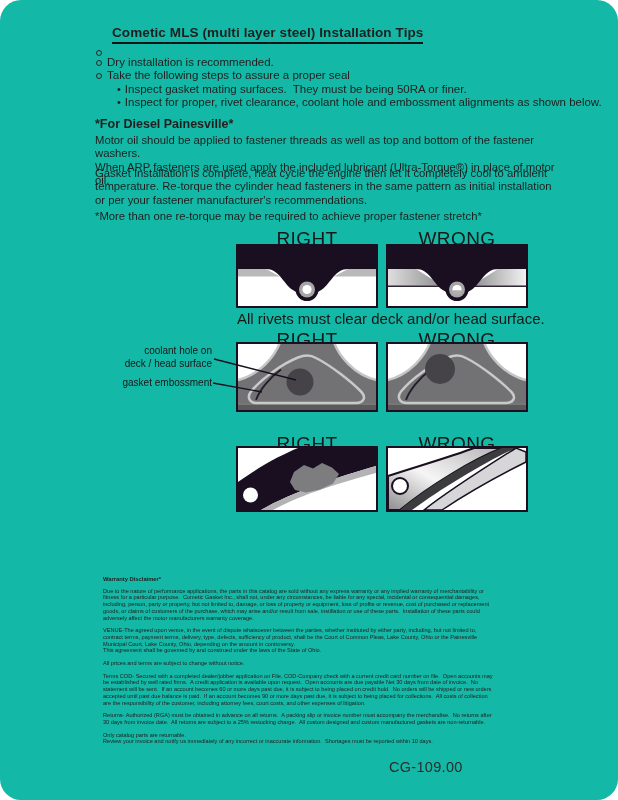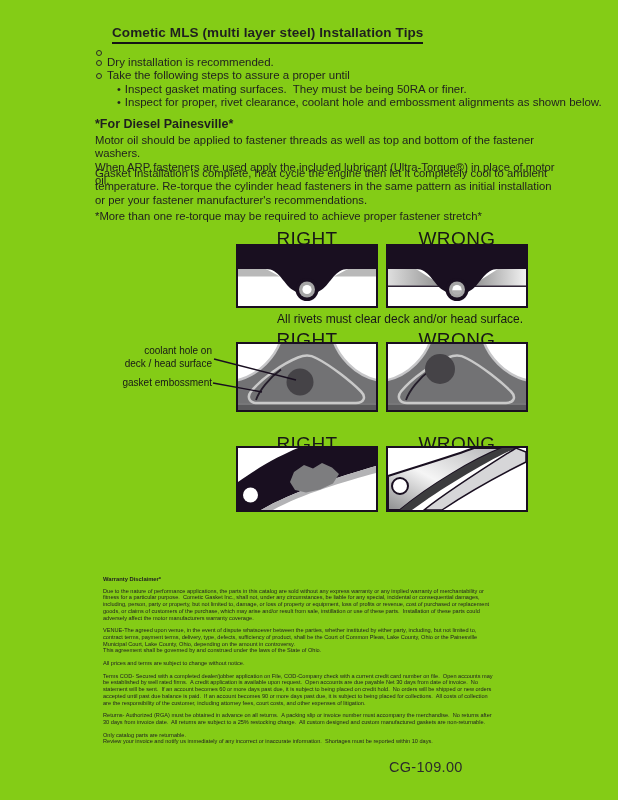--- a/index.html
+++ b/index.html
@@ -1,17 +1,17 @@
 <!DOCTYPE html>
 <html><head>
 <meta charset="utf-8">
 <style>
   html,body{margin:0;padding:0;background:#ffffff;}
-  #page{position:relative;width:618px;height:800px;background:#84cc16;overflow:hidden;
-        font-family:"Liberation Sans", sans-serif;color:#1f1f1f;}
+  #page{position:relative;width:618px;height:800px;background:#14b8a6;overflow:hidden;
+        font-family:"Liberation Sans", sans-serif;color:#1f1f1f;border-radius:21px;}
   .abs{position:absolute;}
   .pre{white-space:pre;}
   .preline{white-space:pre-line;}
 
   
   .title{font-size:13.5px;font-weight:bold;letter-spacing:.1px;
          border-bottom:2px solid #151515;padding-bottom:2px;display:inline-block;}
 
   
   .tips{font-size:11.5px;line-height:13.3px;}
@@ -20,21 +20,21 @@
          margin:4px 5px 0 1px;}
   .dot-f{flex:0 0 auto;font-size:11px;margin:0 4px 0 0;line-height:13.3px;}
   .sub{margin-left:22px;}
 
   
   .h2{font-size:12.5px;font-weight:bold;}
   .body{font-size:11.3px;line-height:13.4px;}
 
   
   .dlabel{font-size:19px;letter-spacing:.4px;text-align:center;width:142px;color:#171717;}
-  .dcap{font-size:12px;line-height:12.5px;color:#171717;margin-left:40px;}
+  .dcap{font-size:15px;line-height:12.5px;color:#171717;}
   .callout{font-size:10px;line-height:12.5px;text-align:right;color:#171717;}
   .dbox{display:block;}
 
   
   .legal{font-size:5.6px;line-height:6.7px;color:#222;}
   .legal .lp{margin:0 0 6px 0;}
   .legal .lh{font-weight:bold;margin:0 0 5px 0;font-size:5.8px;}
 
   .pagecode{font-size:14.5px;letter-spacing:.3px;color:#2b2b2b;text-align:center;}
   svg{display:block;}
@@ -51,21 +51,21 @@
   <div class="abs tips" style="left:95px;top:46px;width:460px;">
     <div class="brow">
       <span class="dot-o"></span>
     </div>
     <div class="brow">
       <span class="dot-o"></span>
       <span class="pre">Dry installation is recommended.</span>
     </div>
     <div class="brow">
       <span class="dot-o"></span>
-      <span class="pre">Take the following steps to assure a proper until</span>
+      <span class="pre">Take the following steps to assure a proper seal</span>
     </div>
     <div class="brow sub">
       <span class="dot-f">•</span>
       <span class="pre">Inspect gasket mating surfaces.  They must be being 50RA or finer.</span>
     </div>
     <div class="brow sub">
       <span class="dot-f">•</span>
       <span class="pre">Inspect for proper, rivet clearance, coolant hole and embossment alignments as shown below.</span>
     </div>
   </div>

